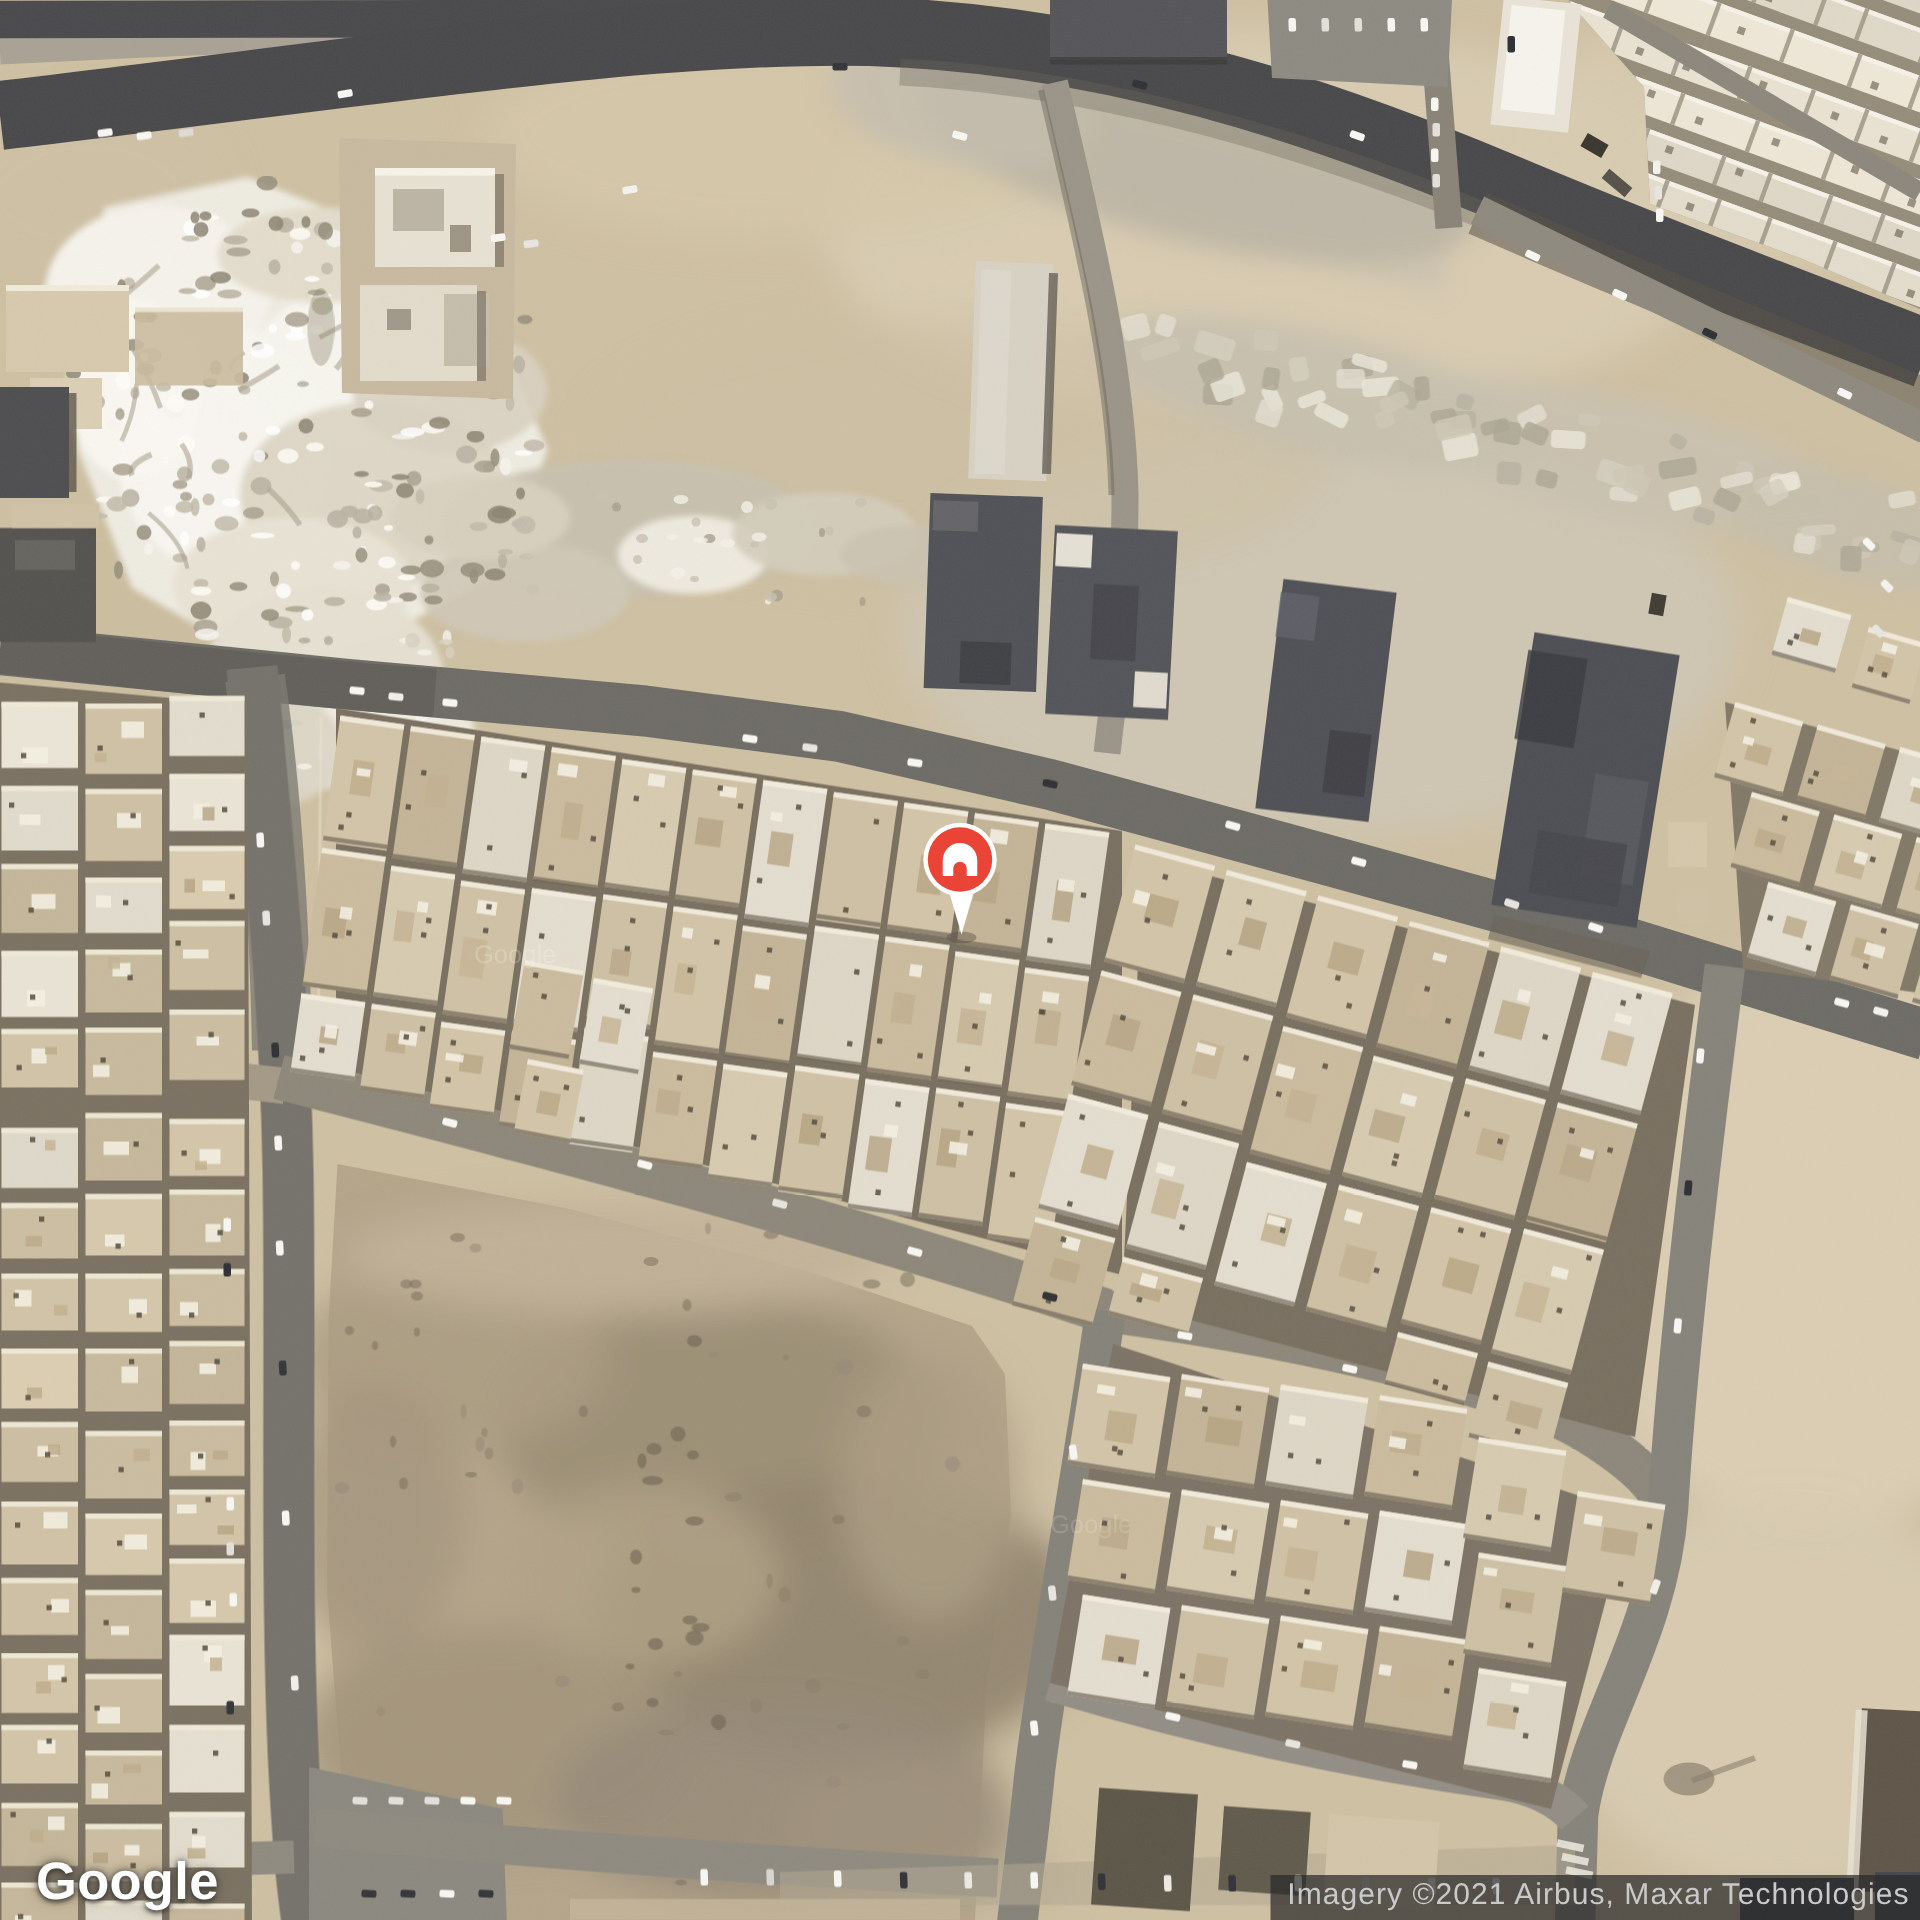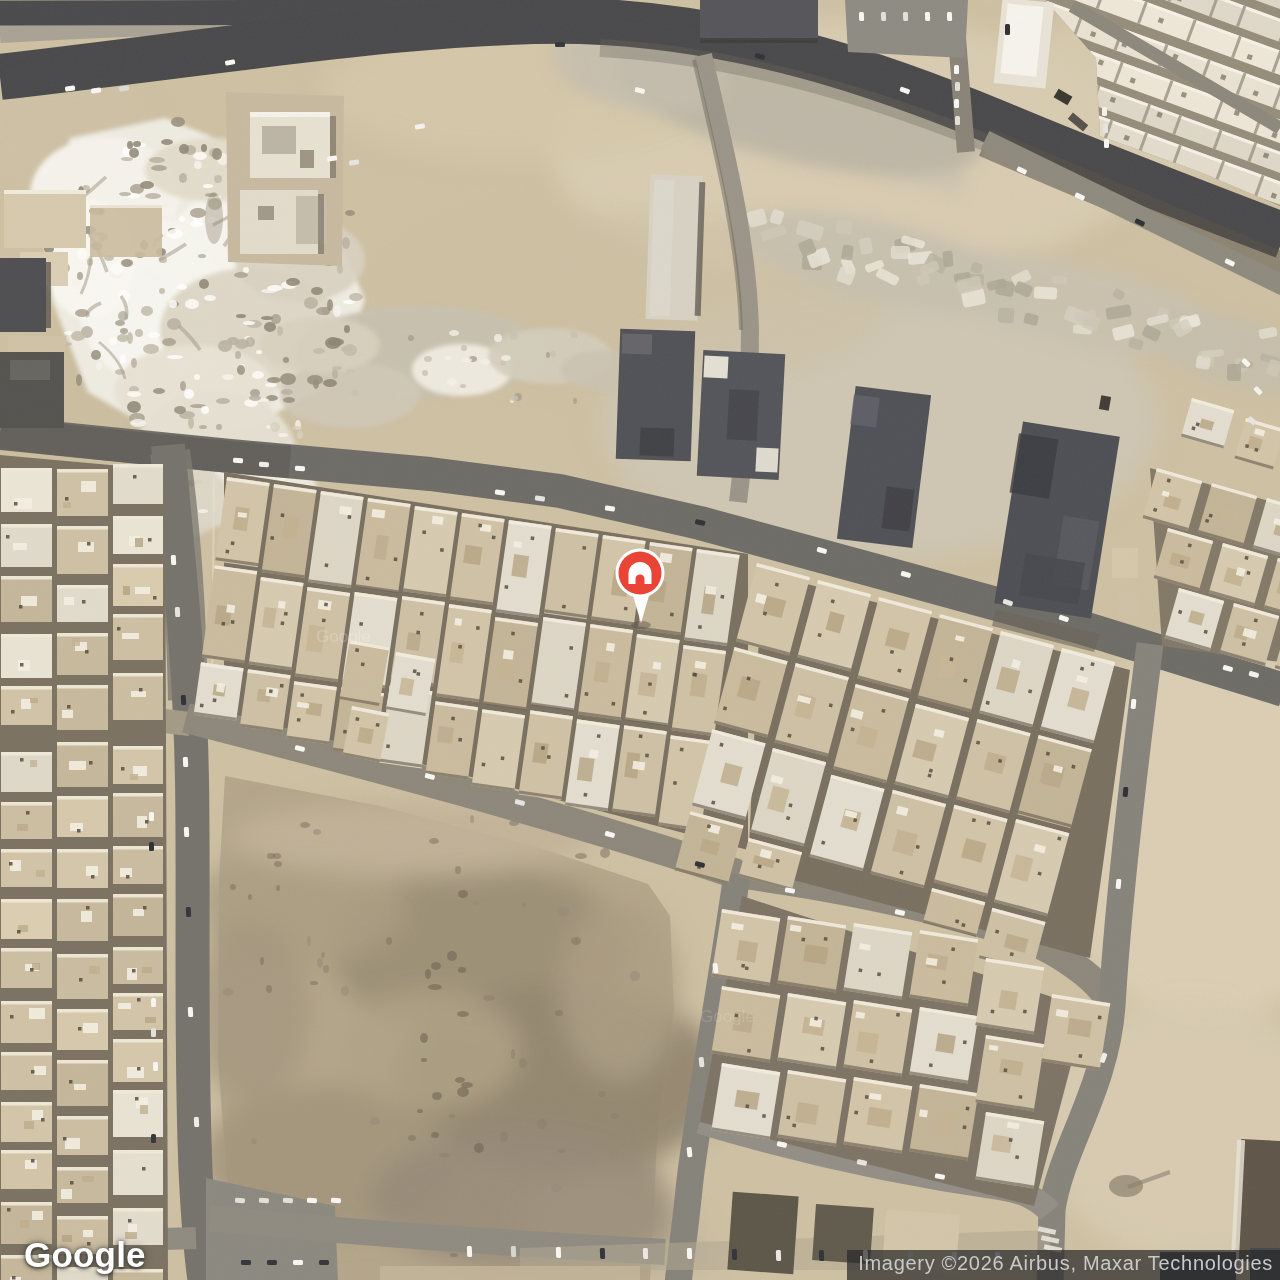--- a/index.html
+++ b/index.html
@@ -2192,14 +2192,14 @@
 
 <circle cx="640" cy="573" r="21.5" fill="#e94436"></circle>
 
 <path d="M 628.5,584 L 628.5,573.5 A 11.5,11.5 0 0 1 651.5,573.5 L 651.5,584 L 644.5,584 L 644.5,579 A 4.5,4.5 0 0 0 635.5,579 L 635.5,584 Z" fill="#ffffff"></path>
 </svg>
 
 <div class="glogo">Google</div>
 
 <div class="attr"></div>
 
-<div class="attrtext">Imagery ©2026 Airbus, Maxar Technologies</div>
+<div class="attrtext">Imagery ©2021 Airbus, Maxar Technologies</div>
 </div>
 
 </body></html>

